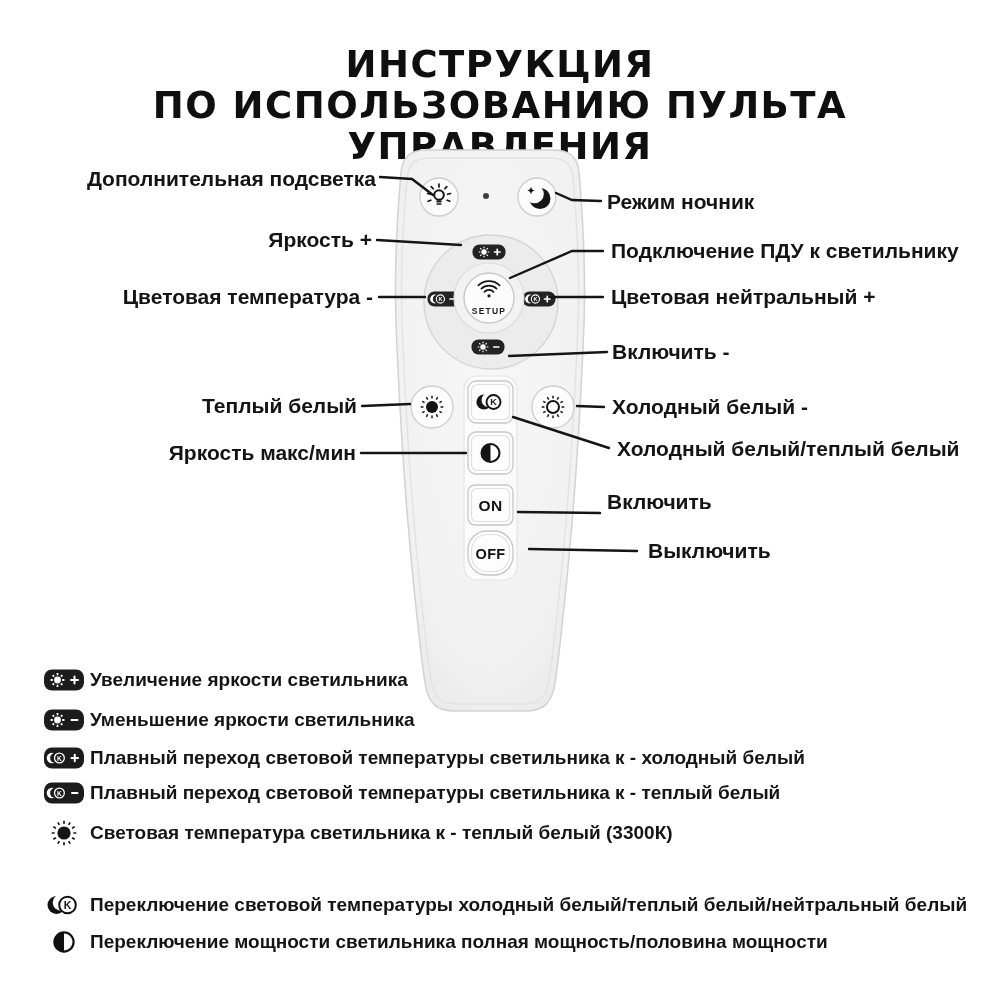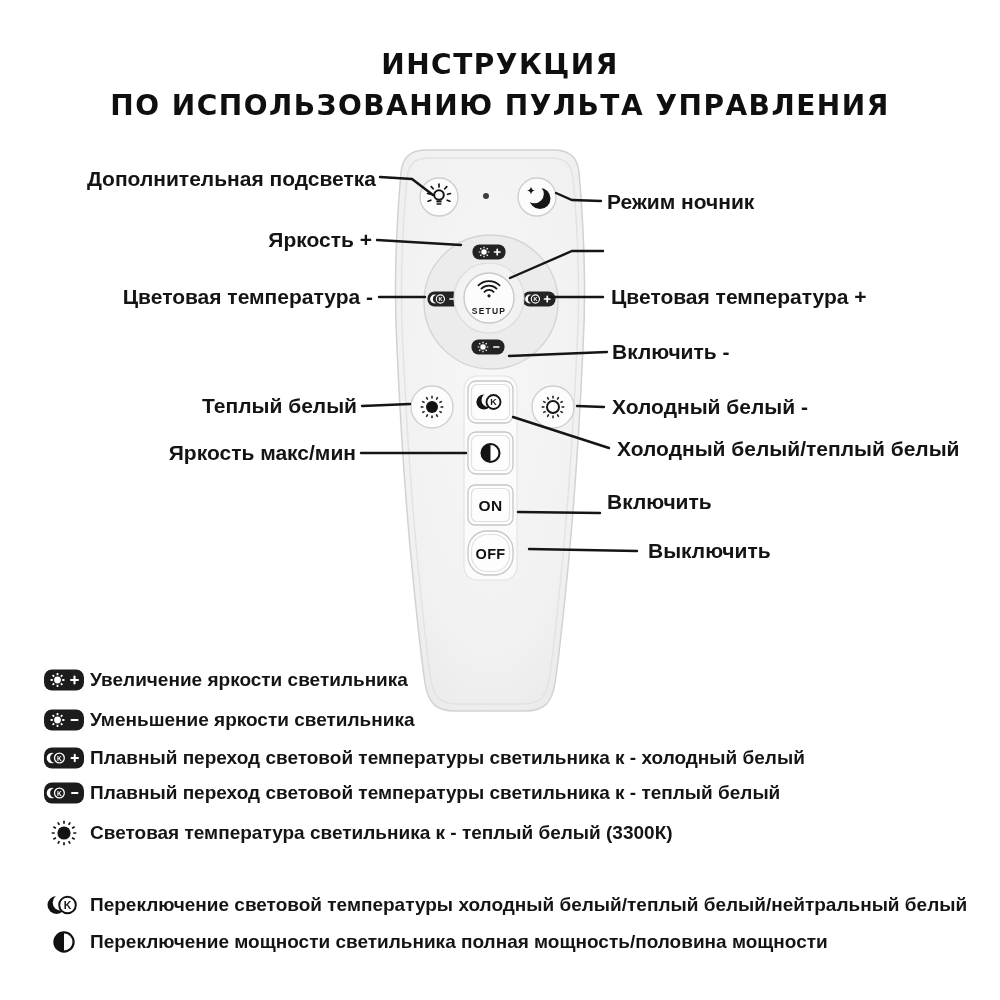--- a/index.html
+++ b/index.html
@@ -1,20 +1,20 @@
 <!DOCTYPE html>
 <html><head>
 <meta charset="utf-8">
 <style>
   * { margin:0; padding:0; box-sizing:border-box; }
   body { width:1000px; height:1000px; background:#ffffff; position:relative; overflow:hidden;
          font-family:"Liberation Sans", sans-serif; }
   .stage { position:absolute; inset:0; }
   .title { position:absolute; top:44px; left:0; right:0; text-align:center;
-           font-family:"DejaVu Sans", sans-serif; font-weight:800; font-size:28px;
+           font-family:"DejaVu Sans", sans-serif; font-weight:800; font-size:37px;
            line-height:41px; letter-spacing:1.5px; color:#0f0f0f; }
   .call { position:absolute; white-space:nowrap; color:#141414;
           font-weight:700; font-size:21px; transform:translateY(-50%); }
   .call.l { text-align:right; }
   .overlay { position:absolute; left:0; top:0; pointer-events:none; }
   .remote { position:absolute; left:375px; top:140px; }
   .legend-row { position:absolute; left:38px; display:flex; align-items:center;
                 transform:translateY(-50%); }
   .legend-row .txt { margin-left:0; font-weight:600; font-size:19px; color:#141414;
                      white-space:nowrap; }
@@ -198,21 +198,22 @@
     </g>
   </svg>
 
   <div class="call l" style="right:624px; top:179px;">Дополнительная подсветка</div>
   <div class="call l" style="right:628px; top:240px;">Яркость +</div>
   <div class="call l" style="right:627px; top:297px;">Цветовая температура -</div>
   <div class="call l" style="right:643px; top:406px;">Теплый белый</div>
   <div class="call l" style="right:644px; top:453px;">Яркость макс/мин</div>
 
   <div class="call" style="left:607px; top:202px;text-align:center;">Режим ночник</div>
-  <div class="call" style="left:611px; top:297px;">Цветовая температура +</div>
+  <div class="call" style="left:611px; top:251px;">Подключение ПДУ к светильнику</div>
+  <div class="call" style="left:611px; top:297px;">Цветовая нейтральный +</div>
   <div class="call" style="left:612px; top:352px;">Включить -</div>
   <div class="call" style="left:612px; top:407px;">Холодный белый -</div>
   <div class="call" style="left:617px; top:449px;">Холодный белый/теплый белый</div>
   <div class="call" style="left:607px; top:502px;">Включить</div>
   <div class="call" style="left:648px; top:551px;">Выключить</div>
 
   <div class="legend-row" style="top:680px;">
     <svg width="52" height="32" viewBox="-26 -16 52 32">
       <rect x="-20" y="-10.5" width="40" height="21" rx="8" fill="#1c1c1c"></rect>
       <g transform="translate(-6.5,0)">

